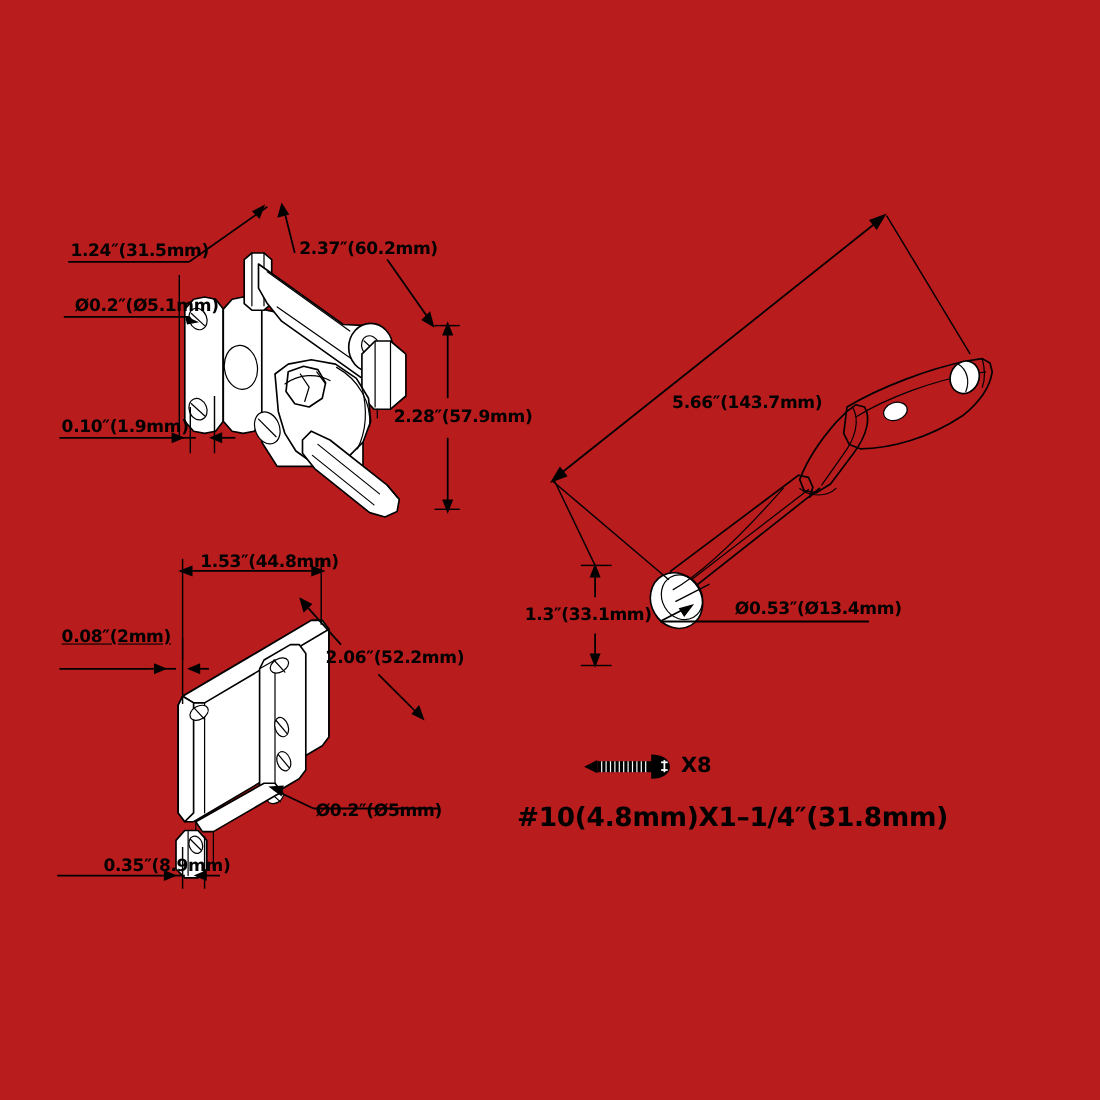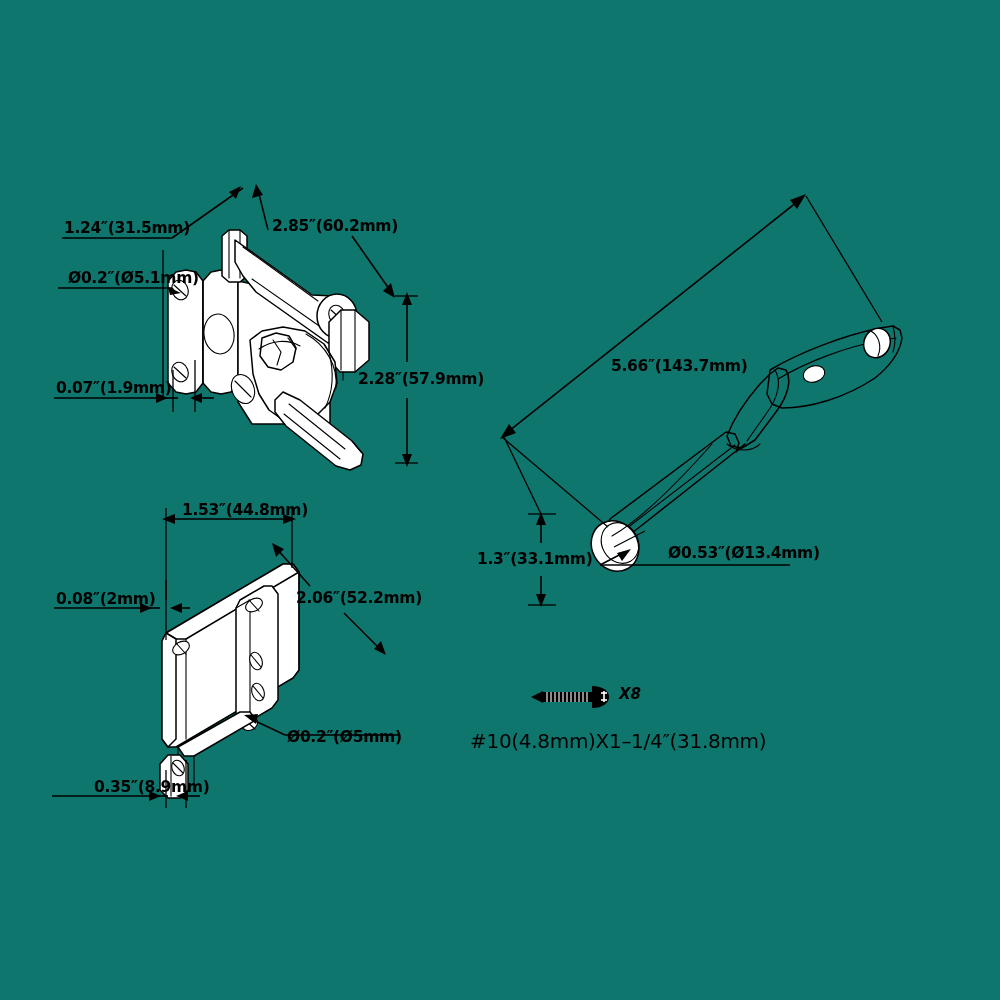--- a/index.html
+++ b/index.html
@@ -4,21 +4,21 @@
 <style>
   html, body {
     margin: 0;
     padding: 0;
     background: #ffffff;
   }
   #page {
     position: relative;
     width: 1000px;
     height: 1000px;
-    background: #0f766e;
+    background: #b91c1c;
     overflow: hidden;
     font-family: "DejaVu Sans", sans-serif;
   }
   svg.art {
     position: absolute;
     left: 0;
     top: 0;
     width: 1000px;
     height: 1000px;
   }
@@ -70,34 +70,33 @@
     font-size: 15.5px;
     font-weight: 700;
     color: #000000;
     white-space: nowrap;
     letter-spacing: -0.3px;
     line-height: 1;
   }
   .screwlabel {
     position: absolute;
     font-family: "DejaVu Sans", sans-serif;
-    font-size: 20px;
-    font-weight: 400;
+    font-size: 24px;
+    font-weight: 700;
     color: #000000;
     white-space: nowrap;
     letter-spacing: -0.3px;
   }
   .qtylabel {
     position: absolute;
     font-family: "DejaVu Sans", sans-serif;
-    font-size: 15px;
+    font-size: 19px;
     font-weight: 700;
     color: #000000;
     white-space: nowrap;
-    font-style: italic;
   }
 </style>
 </head>
 <body>
 
 <div id="page">
 
   <svg class="art" viewBox="0 0 1000 1000">
 
     <g>
@@ -358,31 +357,31 @@
         <line x1="601" y1="693" x2="607" y2="693"></line>
         <line x1="601" y1="700" x2="607" y2="700"></line>
         <line x1="604" y1="691" x2="604" y2="702"></line>
       </g>
     </g>
 
   </svg>
 
   <div class="dimlabel" style="left:64px; top:221px;">1.24″(31.5mm)</div>
 
-  <div class="dimlabel" style="left:272px; top:219px;">2.85″(60.2mm)</div>
+  <div class="dimlabel" style="left:272px; top:219px;">2.37″(60.2mm)</div>
 
   <div class="dimlabel" style="left:68px; top:271px;">Ø0.2″(Ø5.1mm)</div>
 
-  <div class="dimlabel" style="left:56px; top:381px;">0.07″(1.9mm)</div>
+  <div class="dimlabel" style="left:56px; top:381px;">0.10″(1.9mm)</div>
 
   <div class="dimlabel" style="left:358px; top:372px;text-align:right;">2.28″(57.9mm)</div>
 
   <div class="dimlabel" style="left:182px; top:503px;">1.53″(44.8mm)</div>
 
-  <div class="dimlabel" style="left:56px; top:592px;">0.08″(2mm)</div>
+  <div class="dimlabel" style="left:56px; top:572px;text-decoration:underline;">0.08″(2mm)</div>
 
   <div class="dimlabel" style="left:296px; top:591px;">2.06″(52.2mm)</div>
 
   <div class="dimlabel" style="left:287px; top:714px;margin-top:16px;">Ø0.2″(Ø5mm)</div>
 
   <div class="dimlabel" style="left:54px; top:780px;margin-left:40px;">0.35″(8.9mm)</div>
 
   <div class="dimlabel" style="left:611px; top:314px;margin-top:45px;">5.66″(143.7mm)</div>
 
   <div class="dimlabel" style="left:477px; top:552px;">1.3″(33.1mm)</div>

